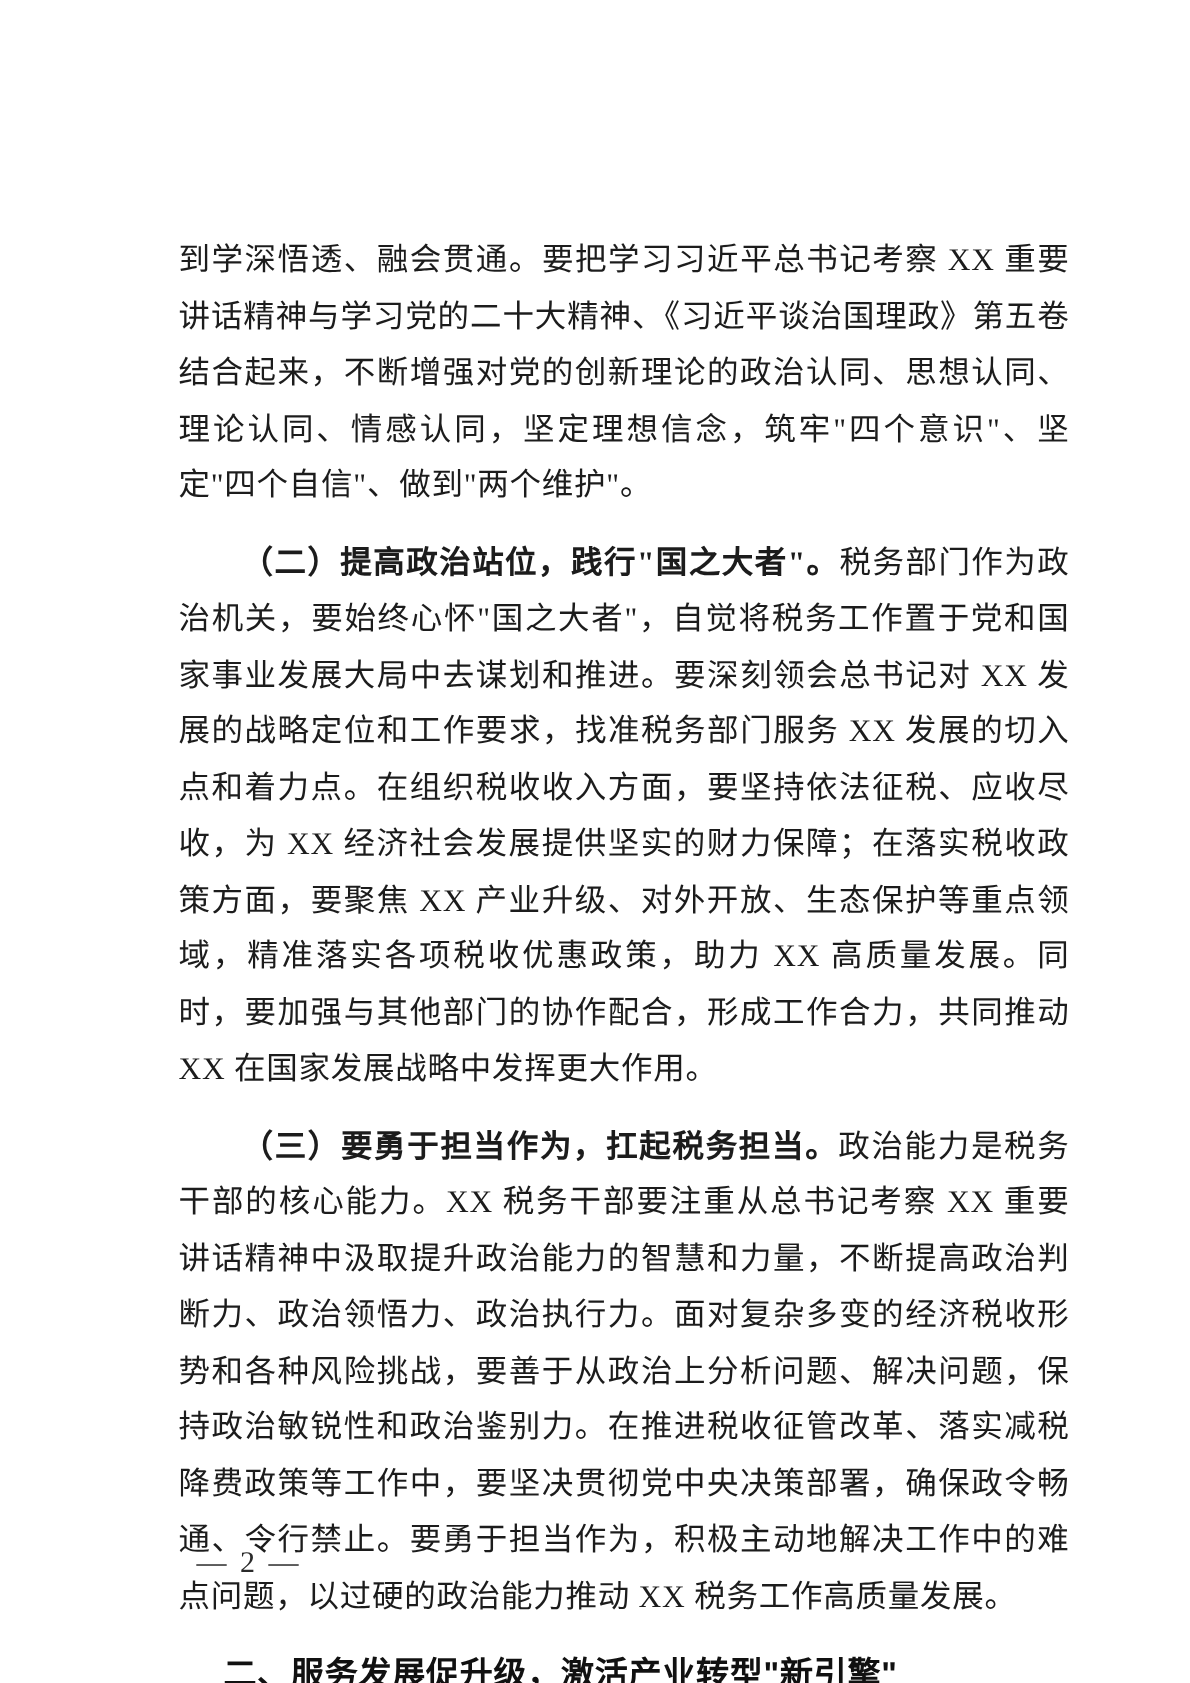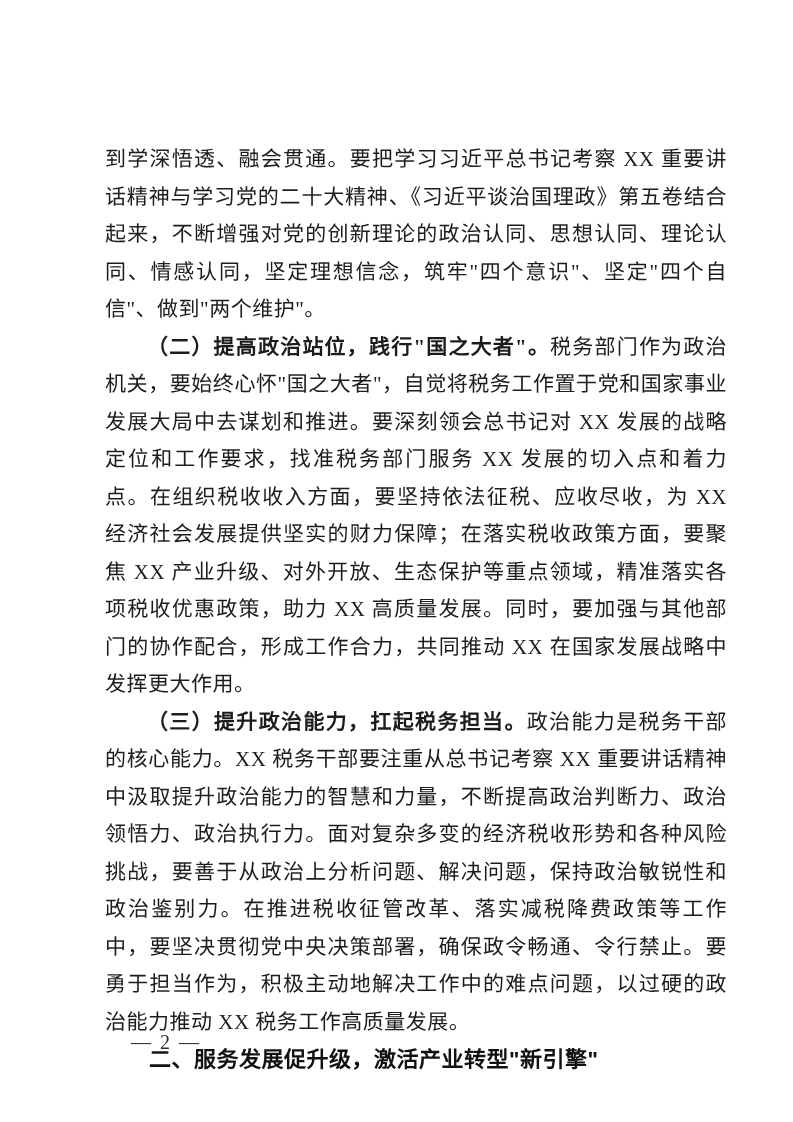--- a/index.html
+++ b/index.html
@@ -16,21 +16,21 @@
     color: #1c1c1c;
     font-family: "Liberation Serif", "DejaVu Serif", serif;
   }
   .doc-body {
     position: absolute;
     left: 105px;
     top: 141px;
     width: 622px;
   }
   .body-para {
-    margin: 0;
+    margin: 14px;
     padding: 0;
     font-size: 21px;
     line-height: 37.5px;
     text-align: justify;
     text-justify: inter-ideograph;
     letter-spacing: 0.5px;
   }
   .body-para.indented {
     text-indent: 2em;
   }
@@ -62,20 +62,20 @@
 </head>
 <body>
 
 <div class="page">
   <div class="doc-body">
 
     <p class="body-para"><span class="para-text">到学深悟透、融会贯通。要把学习习近平总书记考察 XX 重要讲话精神与学习党的二十大精神、《习近平谈治国理政》第五卷结合起来，不断增强对党的创新理论的政治认同、思想认同、理论认同、情感认同，坚定理想信念，筑牢"四个意识"、坚定"四个自信"、做到"两个维护"。</span></p>
 
     <p class="body-para indented"><span class="para-lead">（二）提高政治站位，践行"国之大者"。</span><span class="para-text">税务部门作为政治机关，要始终心怀"国之大者"，自觉将税务工作置于党和国家事业发展大局中去谋划和推进。要深刻领会总书记对 XX 发展的战略定位和工作要求，找准税务部门服务 XX 发展的切入点和着力点。在组织税收收入方面，要坚持依法征税、应收尽收，为 XX 经济社会发展提供坚实的财力保障；在落实税收政策方面，要聚焦 XX 产业升级、对外开放、生态保护等重点领域，精准落实各项税收优惠政策，助力 XX 高质量发展。同时，要加强与其他部门的协作配合，形成工作合力，共同推动 XX 在国家发展战略中发挥更大作用。</span></p>
 
-    <p class="body-para indented"><span class="para-lead">（三）提升政治能力，扛起税务担当。</span><span class="para-text">政治能力是税务干部的核心能力。XX 税务干部要注重从总书记考察 XX 重要讲话精神中汲取提升政治能力的智慧和力量，不断提高政治判断力、政治领悟力、政治执行力。面对复杂多变的经济税收形势和各种风险挑战，要善于从政治上分析问题、解决问题，保持政治敏锐性和政治鉴别力。在推进税收征管改革、落实减税降费政策等工作中，要坚决贯彻党中央决策部署，确保政令畅通、令行禁止。要勇于担当作为，积极主动地解决工作中的难点问题，以过硬的政治能力推动 XX 税务工作高质量发展。</span></p>
+    <p class="body-para indented"><span class="para-lead">（三）要勇于担当作为，扛起税务担当。</span><span class="para-text">政治能力是税务干部的核心能力。XX 税务干部要注重从总书记考察 XX 重要讲话精神中汲取提升政治能力的智慧和力量，不断提高政治判断力、政治领悟力、政治执行力。面对复杂多变的经济税收形势和各种风险挑战，要善于从政治上分析问题、解决问题，保持政治敏锐性和政治鉴别力。在推进税收征管改革、落实减税降费政策等工作中，要坚决贯彻党中央决策部署，确保政令畅通、令行禁止。要勇于担当作为，积极主动地解决工作中的难点问题，以过硬的政治能力推动 XX 税务工作高质量发展。</span></p>
 
     <h2 class="section-heading">二、服务发展促升级，激活产业转型"新引擎"</h2>
 
   </div>
 
   <div class="page-number">— 2 —</div>
 </div>
 
 </body></html>

